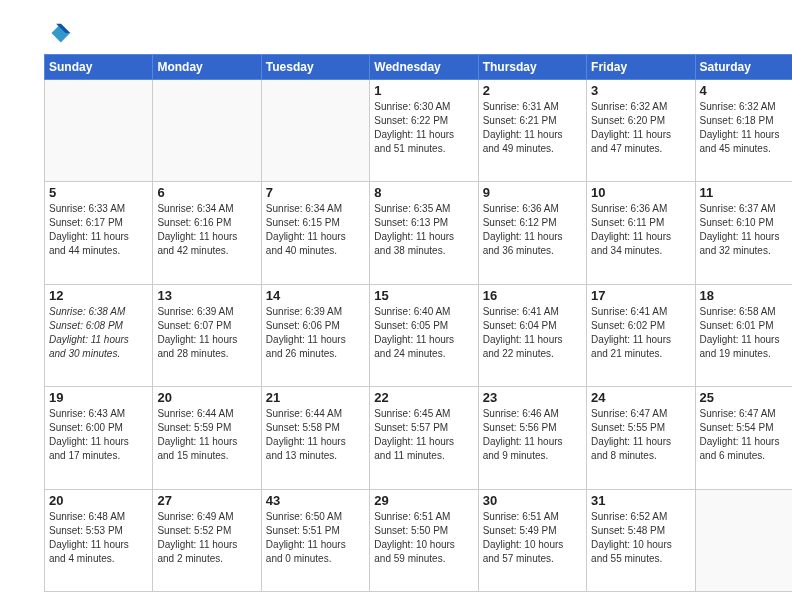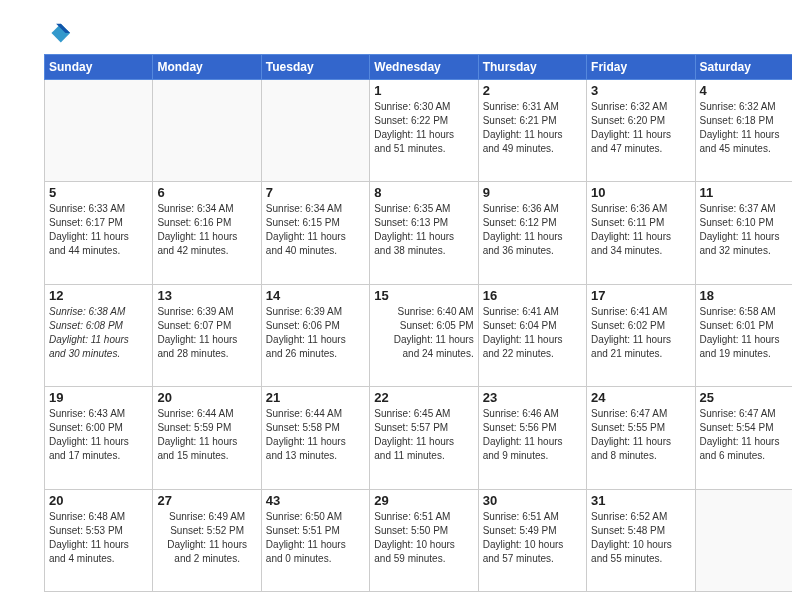--- a/index.html
+++ b/index.html
@@ -231,21 +231,21 @@
           </td>
           <td>
             <span class="day-num">14</span>
             <div class="day-info" style="white-space: pre-line;">Sunrise: 6:39 AM
 Sunset: 6:06 PM
 Daylight: 11 hours
 and 26 minutes.</div>
           </td>
           <td>
             <span class="day-num">15</span>
-            <div class="day-info" style="white-space: pre-line; text-align: right;">Sunrise: 6:40 AM
+            <div class="day-info" style="white-space: pre-line;">Sunrise: 6:40 AM
 Sunset: 6:05 PM
 Daylight: 11 hours
 and 24 minutes.</div>
           </td>
           <td>
             <span class="day-num">16</span>
             <div class="day-info" style="white-space: pre-line;">Sunrise: 6:41 AM
 Sunset: 6:04 PM
 Daylight: 11 hours
 and 22 minutes.</div>
@@ -319,21 +319,21 @@
         <tr>
           <td>
             <span class="day-num">20</span>
             <div class="day-info" style="white-space: pre-line;">Sunrise: 6:48 AM
 Sunset: 5:53 PM
 Daylight: 11 hours
 and 4 minutes.</div>
           </td>
           <td>
             <span class="day-num">27</span>
-            <div class="day-info" style="white-space: pre-line; text-align: center;">Sunrise: 6:49 AM
+            <div class="day-info" style="white-space: pre-line;">Sunrise: 6:49 AM
 Sunset: 5:52 PM
 Daylight: 11 hours
 and 2 minutes.</div>
           </td>
           <td>
             <span class="day-num">43</span>
             <div class="day-info" style="white-space: pre-line;">Sunrise: 6:50 AM
 Sunset: 5:51 PM
 Daylight: 11 hours
 and 0 minutes.</div>

